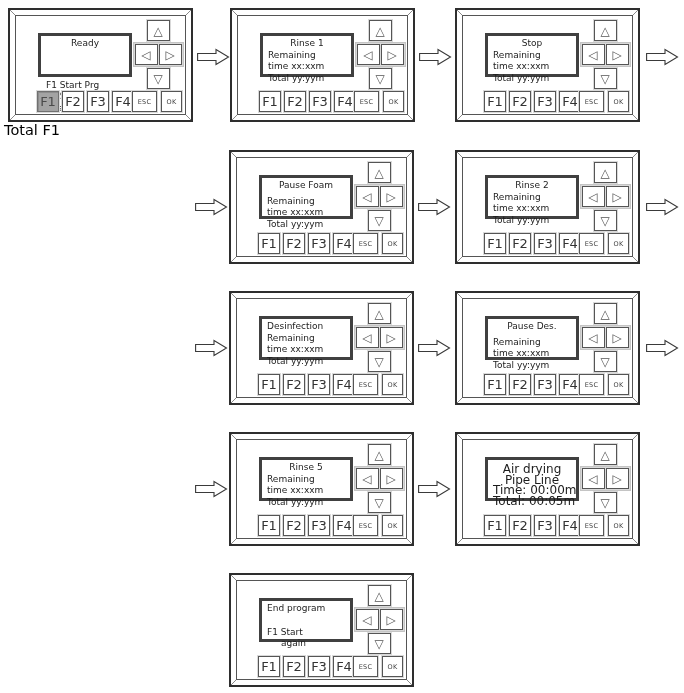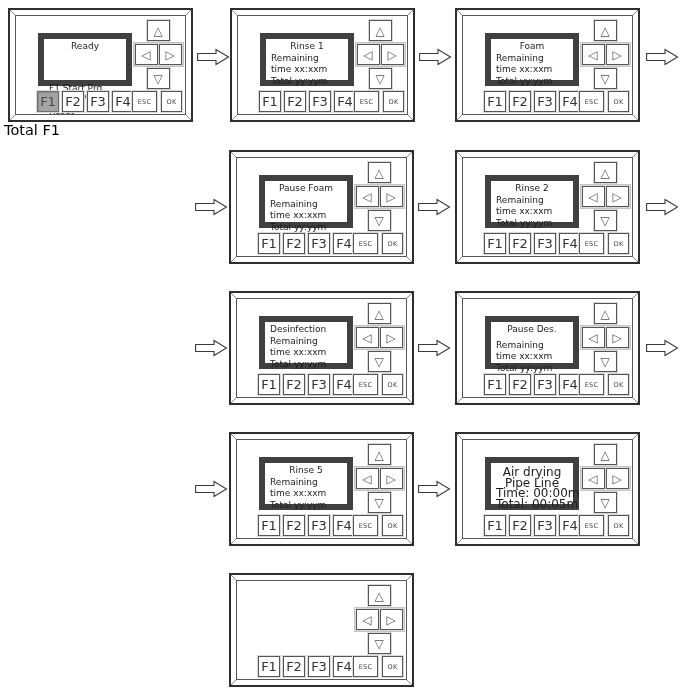--- a/index.html
+++ b/index.html
@@ -14,22 +14,22 @@
   .panel {
     position:absolute; width:185px; height:114px;
     border:2px solid #2e2e2e; background:#fff; box-sizing:border-box;
   }
   .frame-corners { position:absolute; left:0; top:0; width:100%; height:100%; }
   .frame-corners line { stroke:#8a8a8a; stroke-width:1; }
   .panel-inner { position:absolute; inset:5px; border:1px solid #555; }
 
   
   .lcd {
-    position:absolute; left:28px; top:23px; width:94px; height:53px;
-    border:6px solid #404040; box-sizing:border-box;
+    position:absolute; left:28px; top:23px; width:94px; height:44px;
+    border:3px solid #404040; box-sizing:border-box;
     font-size:9px; line-height:11.5px; color:#1c1c1c;
     padding:2px 5px 0 5px;
   }
   .lcd.small { font-size:12px; line-height:10.5px; padding-top:4px; }
   .lcd .line { white-space:pre; }
 
   
   .key {
     box-sizing:border-box; background:#fff; border:1px solid #555;
     box-shadow:0 0 0 1px #d9d9d9;
@@ -149,21 +149,21 @@
   </div>
     <div class="panel" style="left: 455px; top: 8px;">
     <svg class="frame-corners" viewBox="0 0 181 110" preserveAspectRatio="none">
       <line x1="0" y1="0" x2="5" y2="5"></line>
       <line x1="181" y1="0" x2="176" y2="5"></line>
       <line x1="0" y1="110" x2="5" y2="105"></line>
       <line x1="181" y1="110" x2="176" y2="105"></line>
     </svg>
     <div class="panel-inner"></div>
     <div class="lcd">
-        <div class="line" style="text-align: center;">Foam</div>
+        <div class="line" style="text-align: center;">Stop</div>
         <div class="line" style="text-align: left;">Remaining</div>
         <div class="line" style="text-align: left;">time xx:xxm</div>
         <div class="line" style="text-align: left;">Total yy:yym</div>
       </div>
     <div class="keypad">
       <button class="key up">△</button>
       <div class="mid">
         <button class="key left">◁</button>
         <button class="key right">▷</button>
       </div>
@@ -424,20 +424,25 @@
     </div>
   </div>
     <div class="panel" style="left: 229px; top: 573px;">
     <svg class="frame-corners" viewBox="0 0 181 110" preserveAspectRatio="none">
       <line x1="0" y1="0" x2="5" y2="5"></line>
       <line x1="181" y1="0" x2="176" y2="5"></line>
       <line x1="0" y1="110" x2="5" y2="105"></line>
       <line x1="181" y1="110" x2="176" y2="105"></line>
     </svg>
     <div class="panel-inner"></div>
+    <div class="lcd">
+        <div class="line" style="text-align: left;">End program</div>
+        <div class="line" style="text-align: left; margin-top: 12px;">F1 Start</div>
+        <div class="line" style="text-align: left; padding-left: 14px;">again</div>
+      </div>
     <div class="keypad">
       <button class="key up">△</button>
       <div class="mid">
         <button class="key left">◁</button>
         <button class="key right">▷</button>
       </div>
       <button class="key down">▽</button>
     </div>
     <div class="fkeys">
         <button class="key fkey">F1</button>

